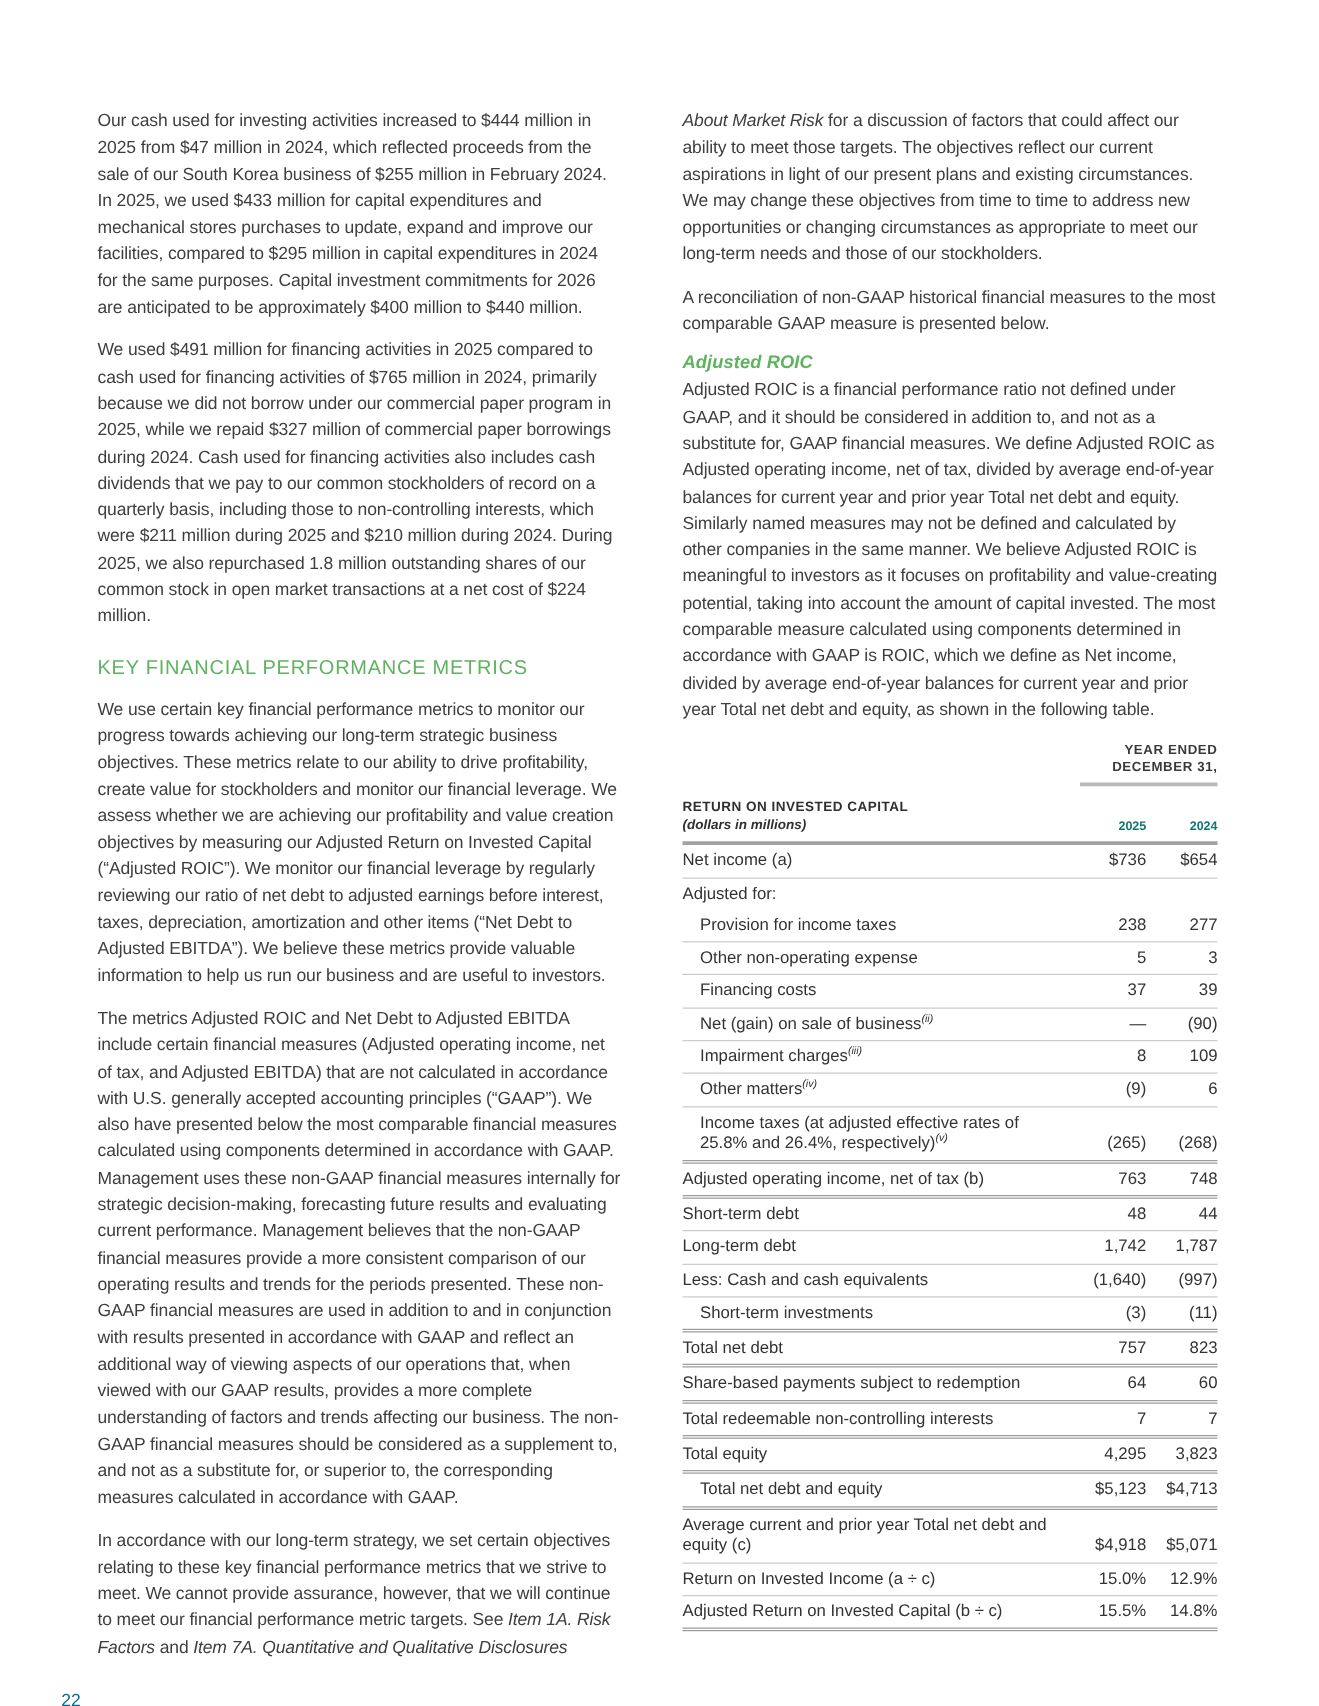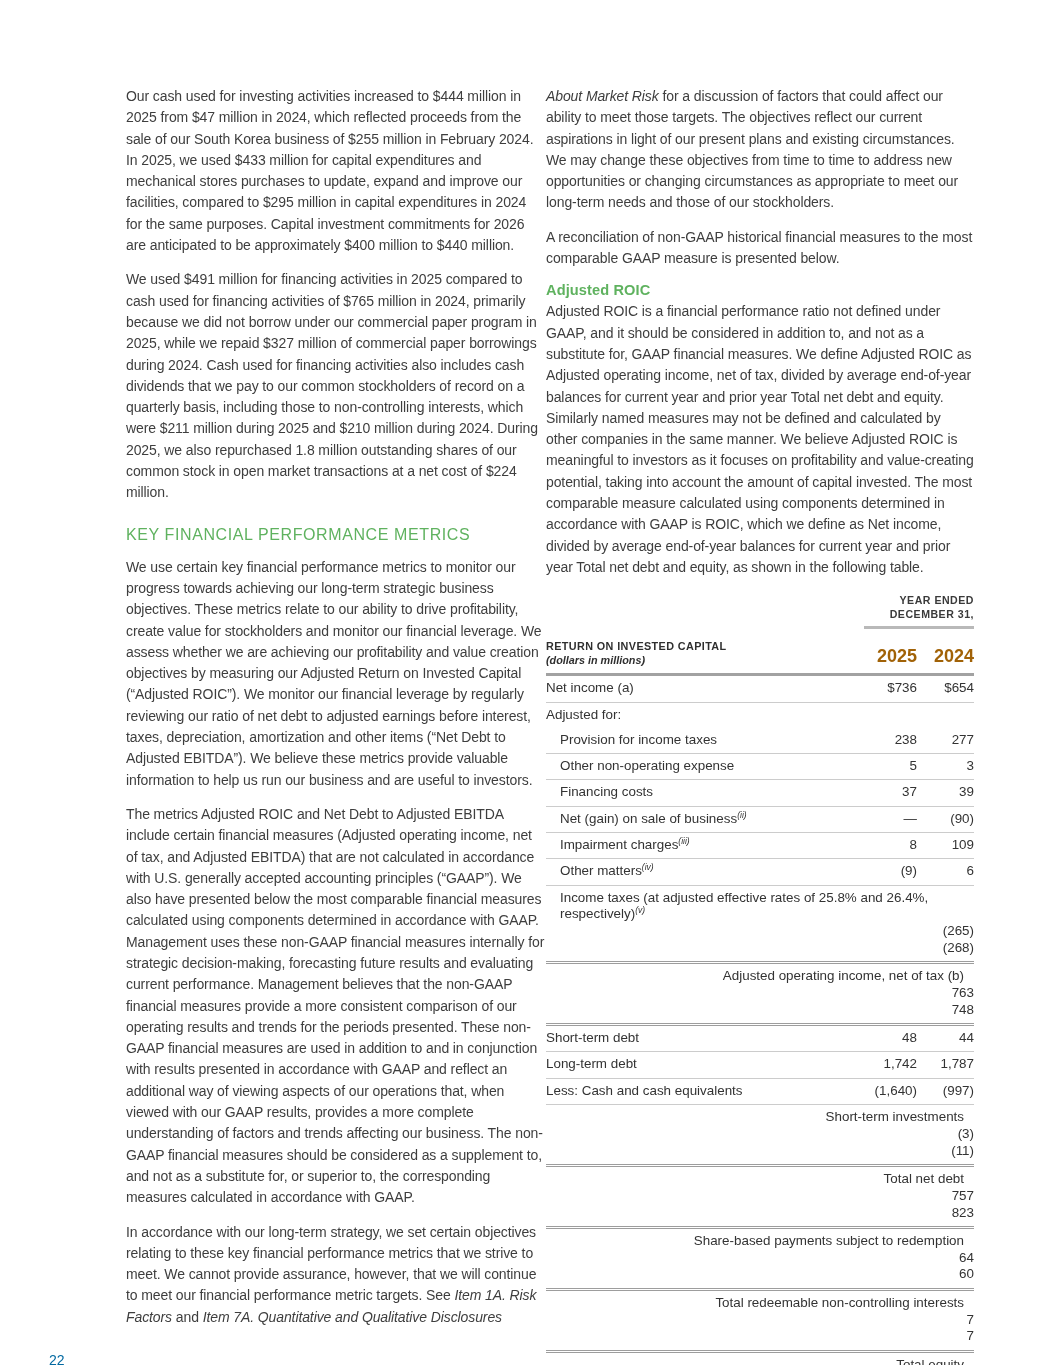--- a/index.html
+++ b/index.html
@@ -4,35 +4,35 @@
 <style>
   * { margin:0; padding:0; box-sizing:border-box; }
   html,body { background:#ffffff; }
   body {
     width:1055px; height:1365px; position:relative;
     font-family:"Liberation Sans", sans-serif;
     color:#3e3e3e;
     -webkit-font-smoothing:antialiased;
   }
   .col { position:absolute; top:86px; }
-  .col.left  { left:78px;  width:420px;margin-left:48px; }
+  .col.left  { left:78px;  width:420px; }
   .col.right { left:528px; width:428px;margin-left:18px; }
 
   .col p {
     font-size:14px; line-height:21.3px; letter-spacing:-0.1px;
     margin:0 0 13px 0; text-align:left;
   }
   .col p i { font-style:italic; }
 
   h2.green-head {
     color:#5fb25f; font-size:16px; font-weight:normal;
     letter-spacing:0.6px; margin:22px 0 13px 0;
   }
   h3.sub-head {
-    color:#5fb25f; font-size:14.6px; font-weight:bold; 
+    color:#5fb25f; font-size:14.6px; font-weight:bold; font-style:italic;
     margin:3px 0 3px 0; letter-spacing:0.1px;
   }
 
   
   .fin-table { margin-top:16px; width:428px; color:#353535; }
 
   .period-head {
     text-align:right; font-size:10.6px; font-weight:bold;
     letter-spacing:0.5px; line-height:13.5px; color:#3a3a3a;
   }
@@ -47,29 +47,29 @@
   }
   .t-title-block { flex:1; }
   .t-title {
     font-size:10.8px; font-weight:bold; letter-spacing:0.4px;
     line-height:13px; color:#2f2f2f;
   }
   .t-subtitle {
     font-size:10.8px; font-weight:bold; font-style:italic;
     line-height:14px; color:#2f2f2f;
   }
-  .t-head .v { font-size:18px; font-weight:bold; color:#a16207; }
+  .t-head .v { font-size:10px; font-weight:bold; color:#0f766e; }
 
   .t-row {
     display:flex; align-items:flex-end;
     padding:4px 0 4.5px 0;
     font-size:13.4px; line-height:16.8px; color:#333;
   }
   .t-row.sep-thin  { border-bottom:1px solid #cccccc; }
-  .t-row.sep-thick { border-bottom:3px double #9d9d9d;flex-direction:column; }
+  .t-row.sep-thick { border-bottom:3px double #9d9d9d; }
   .t-row.sep-none  { border-bottom:none; }
 
   .t-label { flex:1; padding-right:10px; }
   .t-row.indent .t-label { padding-left:14px; }
   .t-label sup {
     font-size:8.5px; font-style:italic; line-height:0;
     vertical-align:super; letter-spacing:0;
   }
   .v  { width:66px; text-align:right; white-space:nowrap; }
   .v2 { width:57px; }

